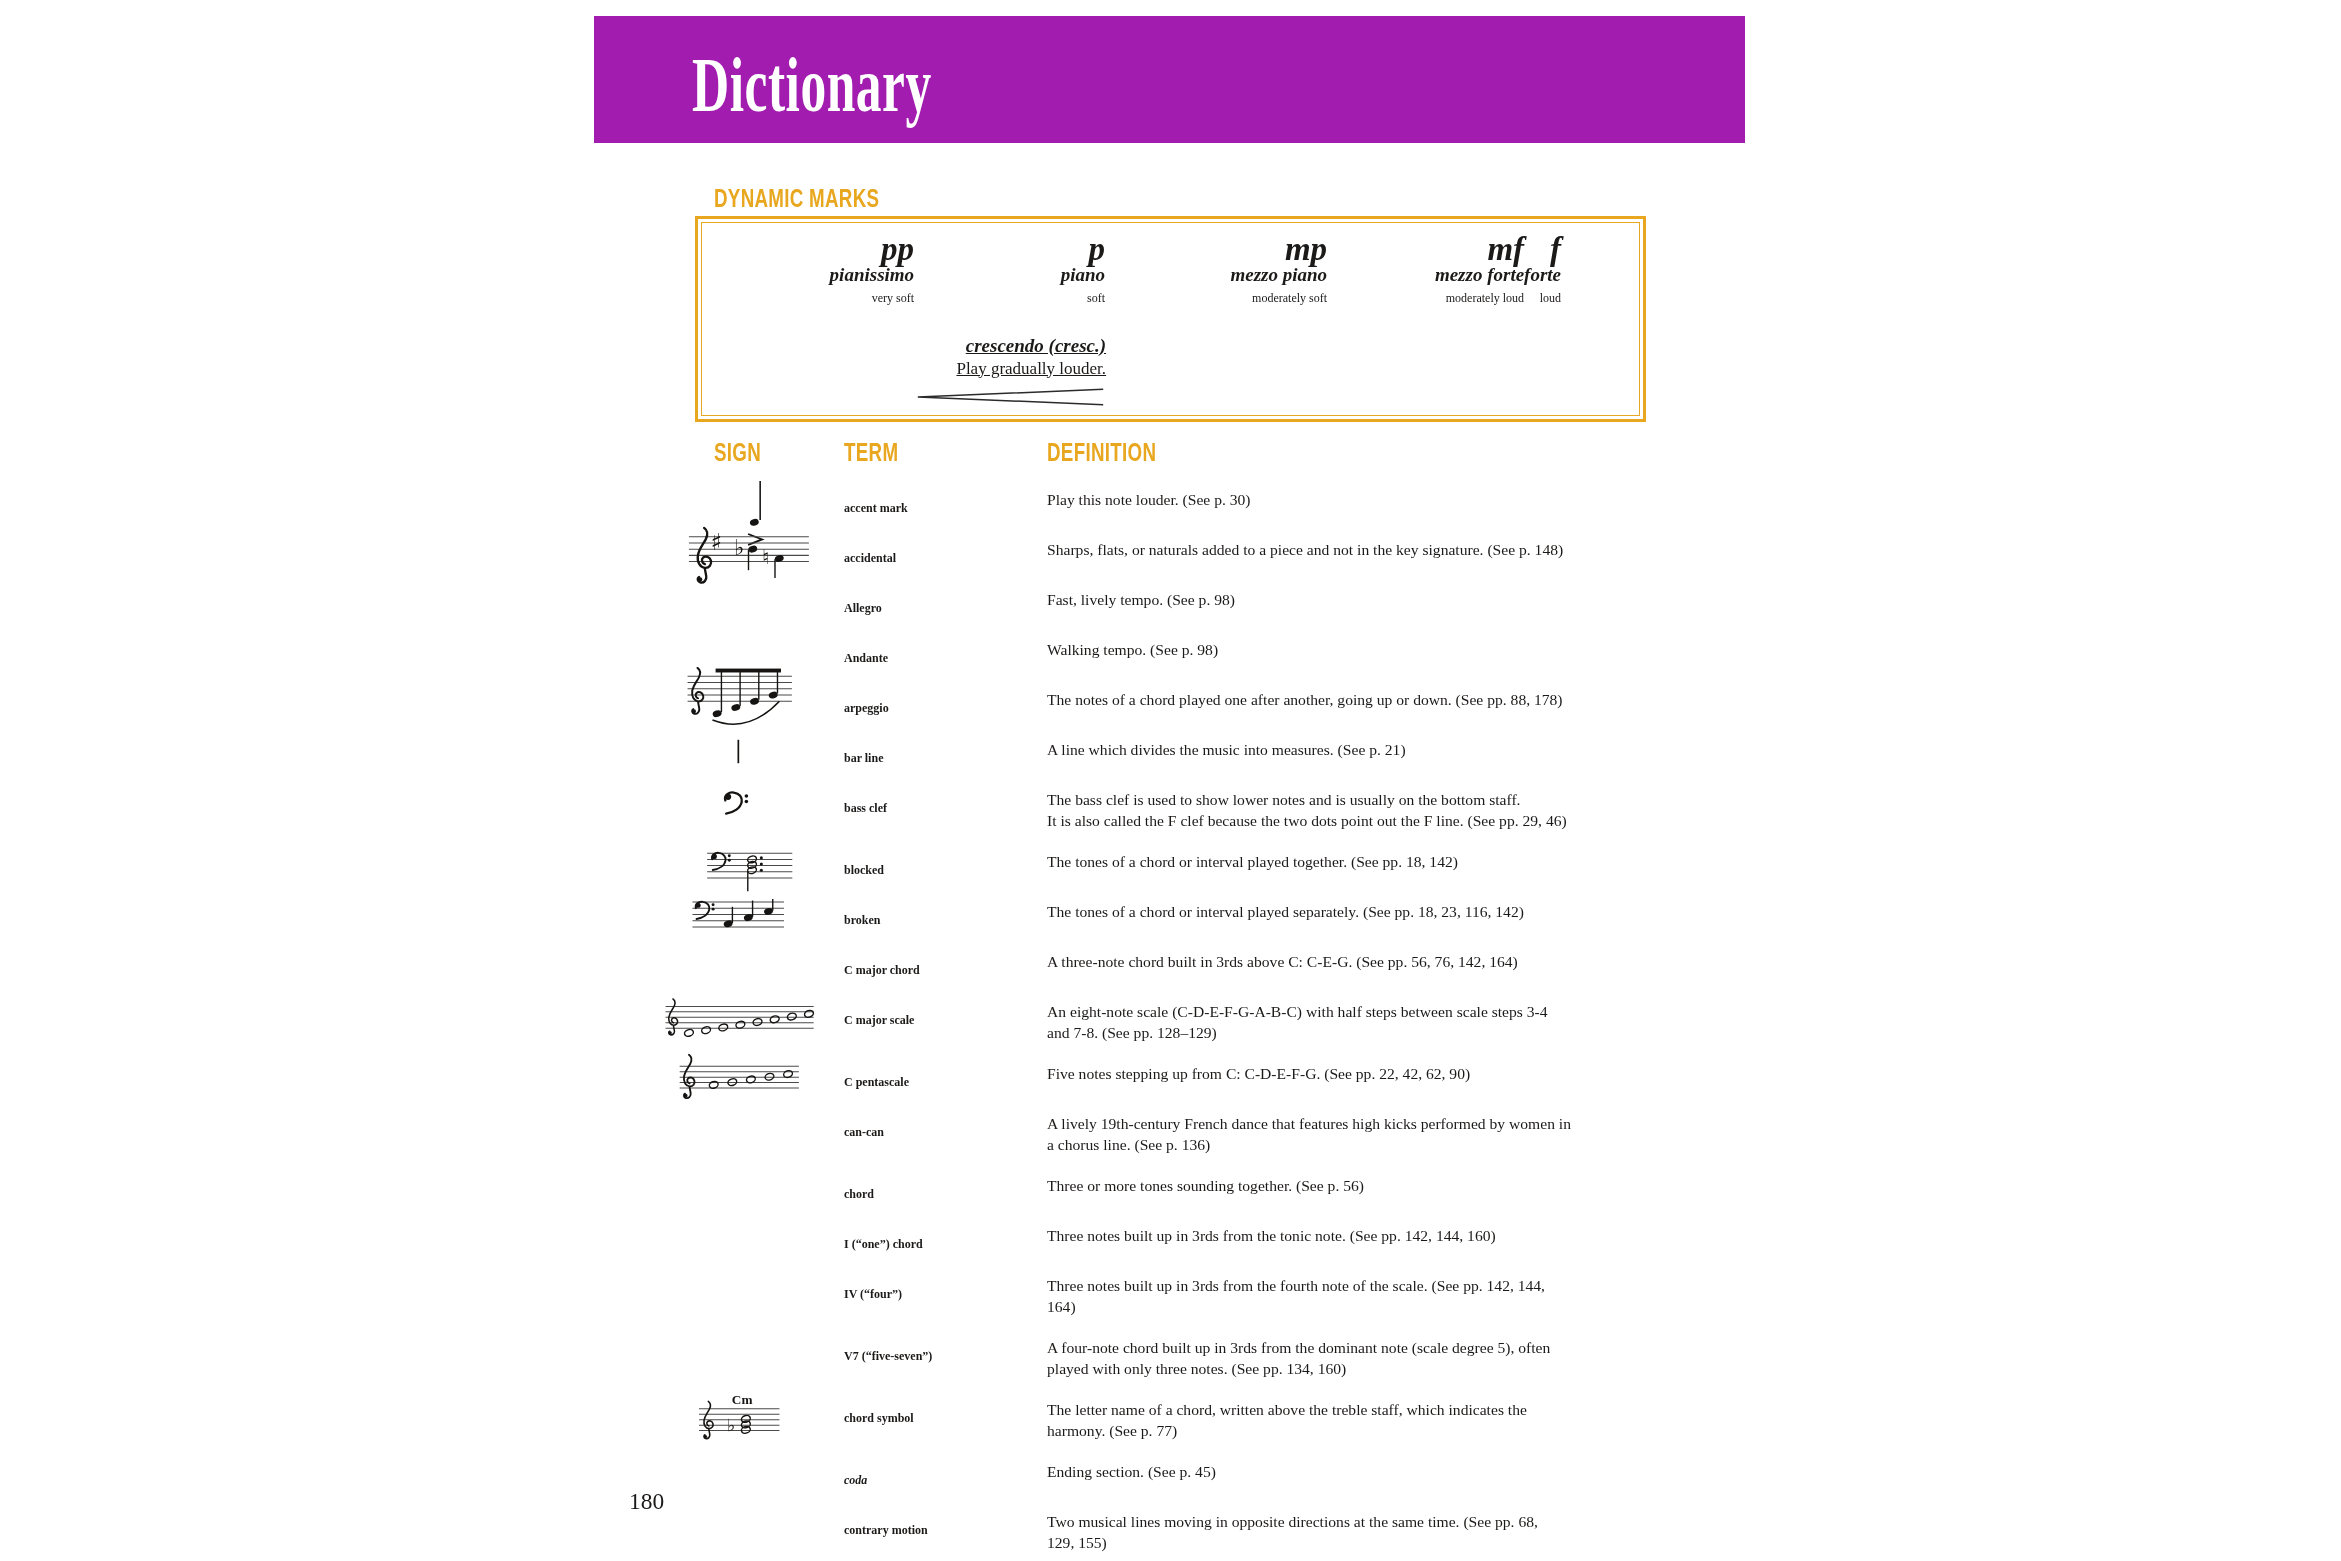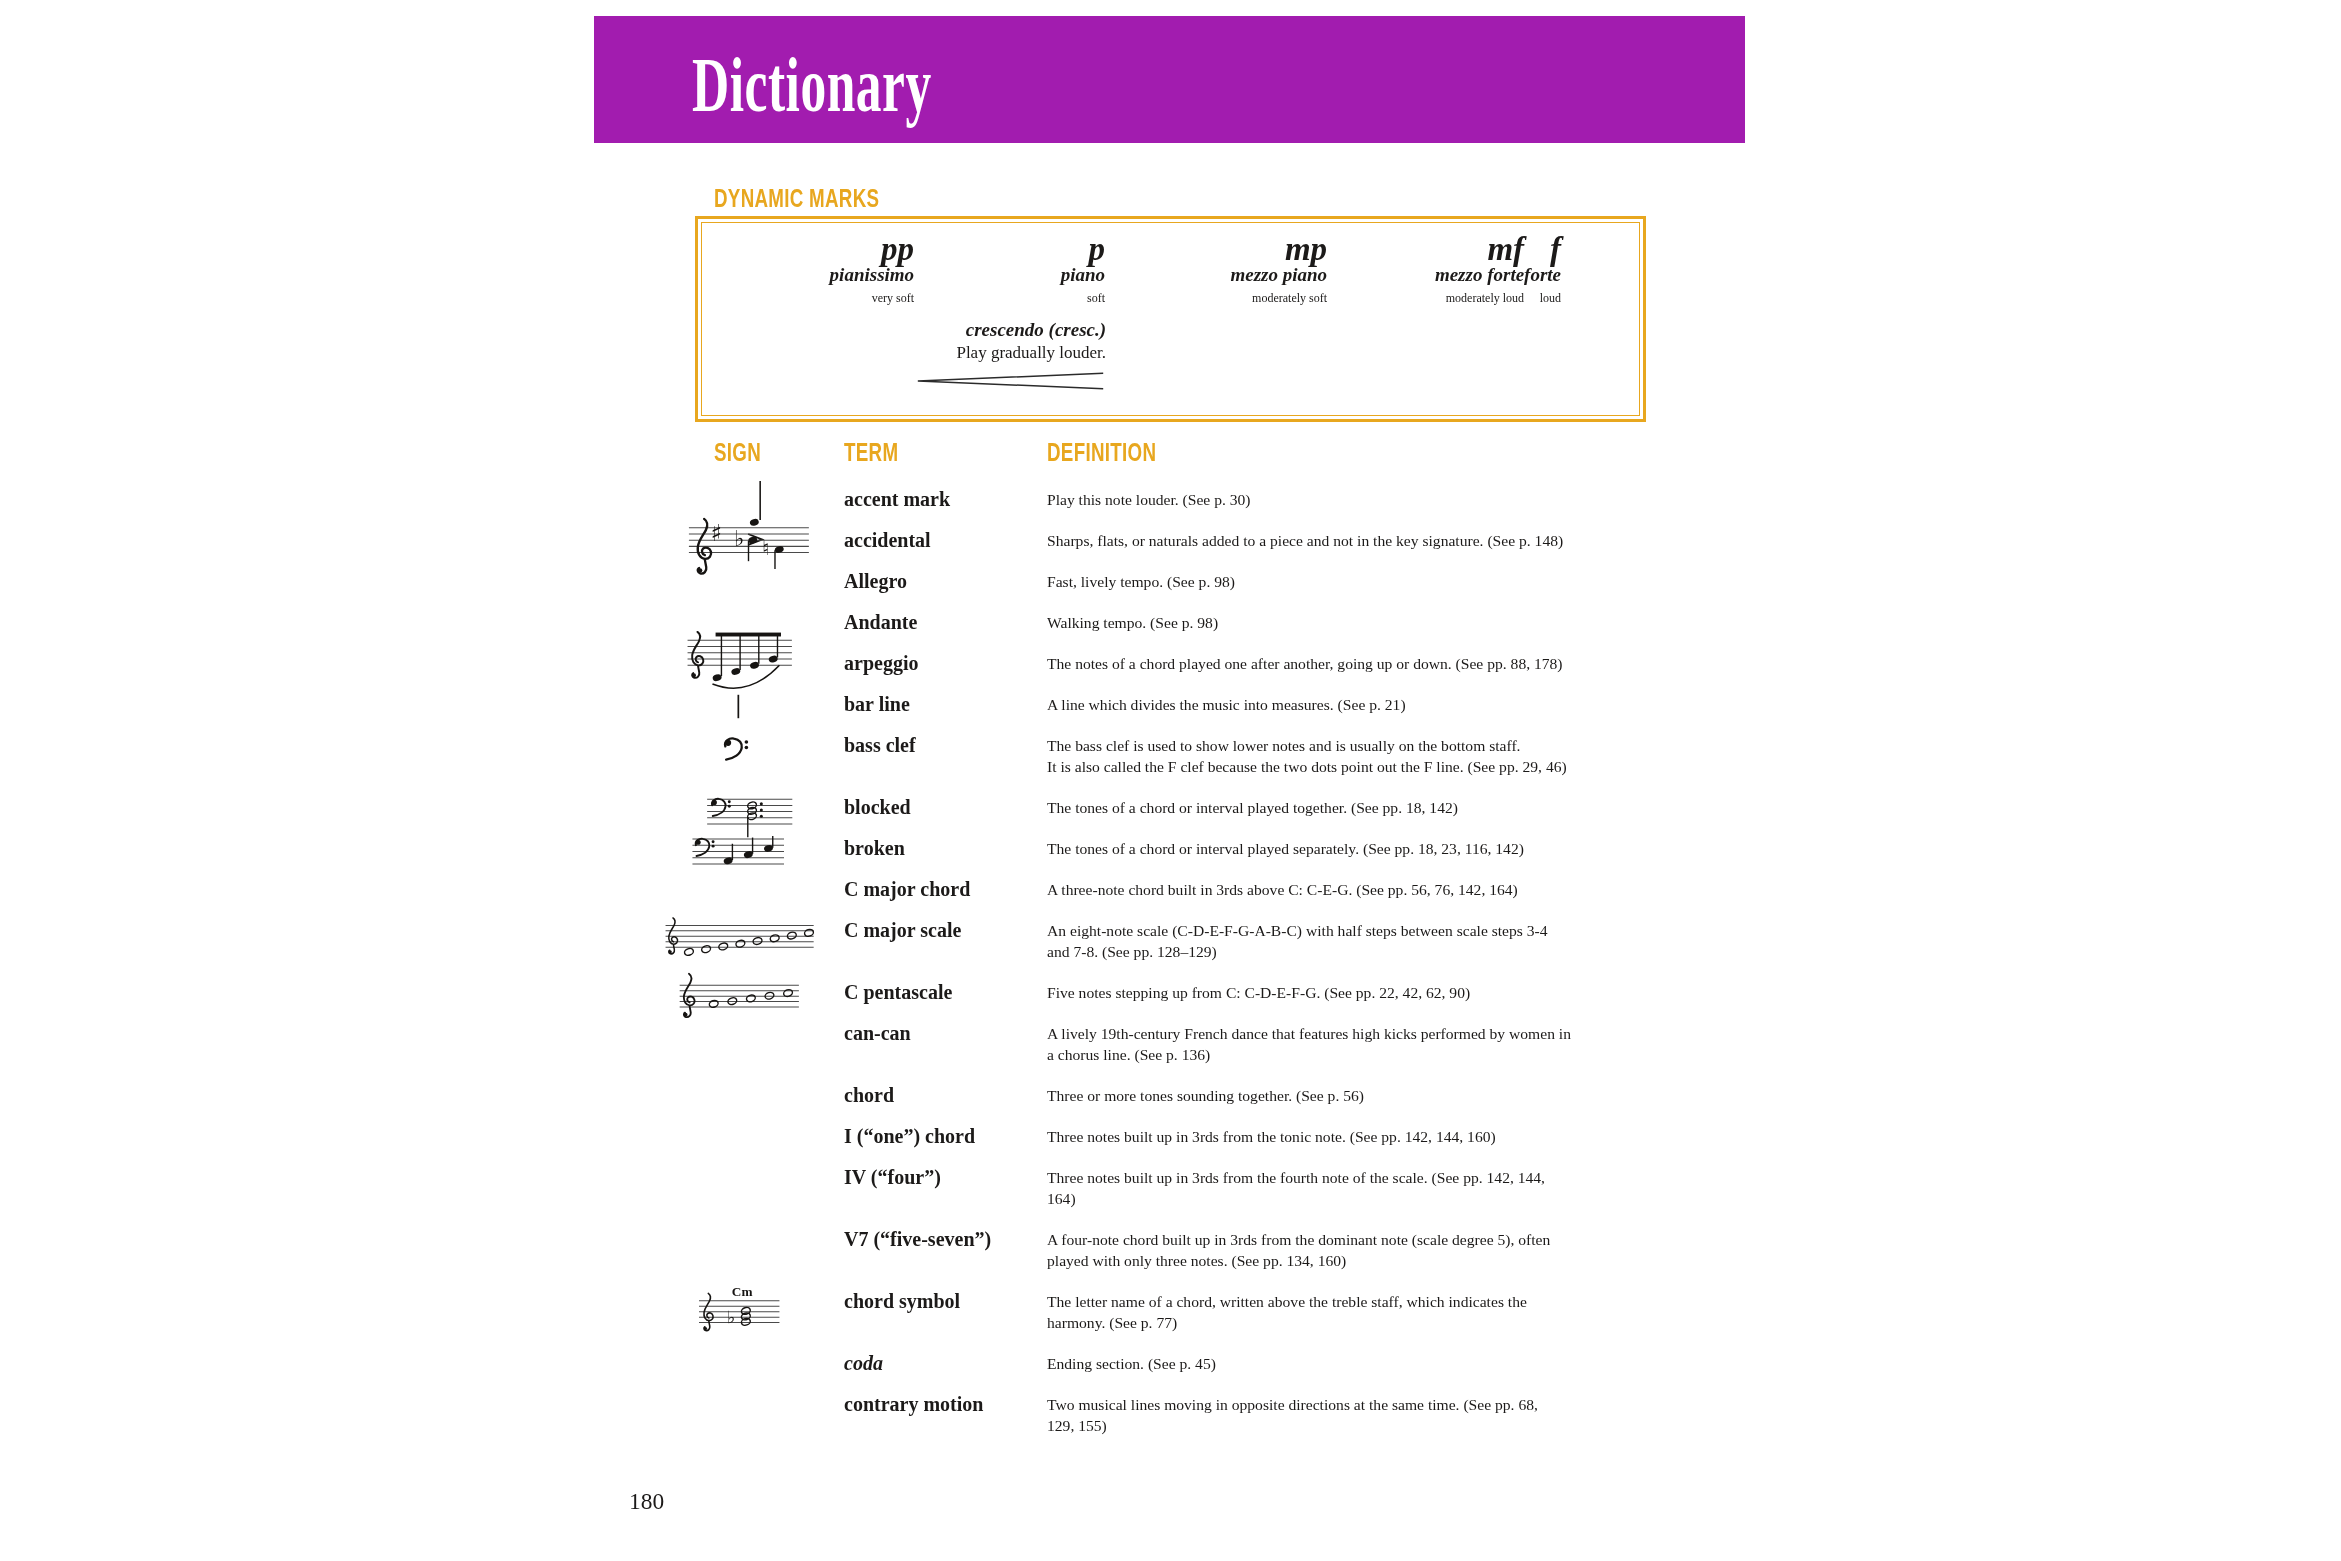--- a/index.html
+++ b/index.html
@@ -28,34 +28,34 @@
   
   .dyn-box { position:absolute; left:695px; top:216px; width:951px; height:206px; border:3.9px solid #e8a71f; }
   .dyn-inner { border:1.6px solid #e8a71f; margin:3.1px; height:calc(100% - 6.2px);text-align:right; }
   .dyn-content { padding:11px 14px 0 21px; }
   .dyn-marks { display:flex; }
   .dyn-col:nth-child(1){ width:191px; } .dyn-col:nth-child(2){ width:191px; }
   .dyn-col:nth-child(3){ width:222px; } .dyn-col:nth-child(4){ width:197px;font-family:Liberation Serif, serif; }
   .dyn-symbol { font-size:33px; line-height:31px; font-weight:bold; font-style:italic; }
   .dyn-name   { font-size:19px; line-height:20px; font-weight:bold; font-style:italic; }
   .dyn-meaning{ font-size:12px; line-height:26.5px; }
-  .dyn-gradual { display:flex; margin-top:8px; }
+  .dyn-gradual { display:flex; margin-top:24px;text-decoration:underline; }
   .grad-col:first-child { width:383px; }
   .grad-term { font-size:19px; line-height:20px; font-weight:bold; font-style:italic; }
   .grad-desc { font-size:17px; line-height:26.5px; }
   .grad-hairpin { margin-top:4.7px; height:20px; }
   
   .gloss-headers { position:absolute; left:664px; top:440px; width:988px; height:26.5px; }
   .gh-sign { position:absolute; left:50px; top:0; }
   .gh-term { position:absolute; left:180px; top:0; }
   .gh-def  { position:absolute; left:383px; top:0; }
   .gloss-rows { position:absolute; left:664px; top:489px; width:1015px; }
   .row { display:flex; margin-bottom:20px; align-items:flex-start; }
   .sign-cell { width:180px; position:relative; align-self:stretch; flex:none; }
-  .term-cell { width:203px; flex:none; font-size:20px; line-height:21px; font-weight:bold; }
+  .term-cell { width:203px; flex:none; font-size:12px; line-height:21px; font-weight:bold;margin-top:9px; }
   .term-cell.it { font-style:italic; }
   .def-cell { flex:1; font-size:15.6px; line-height:21px; white-space:pre; }
   .sign-cell svg, .sign-cell .barline { position:absolute; overflow:visible; }
   .accent-mark-sign   { left:39px; top:-11px; }
   .accidental-sign    { left:19.5px; top:-14px; }
   .arpeggio-sign      { left:22px; top:-22px; }
   .bar-line-sign      { left:72px; top:0px; }
   .bass-clef-sign     { left:59px; top:1.6px; }
   .blocked-sign       { left:43px; top:-3.9px; }
   .broken-sign        { left:28px; top:-1.6px; }

